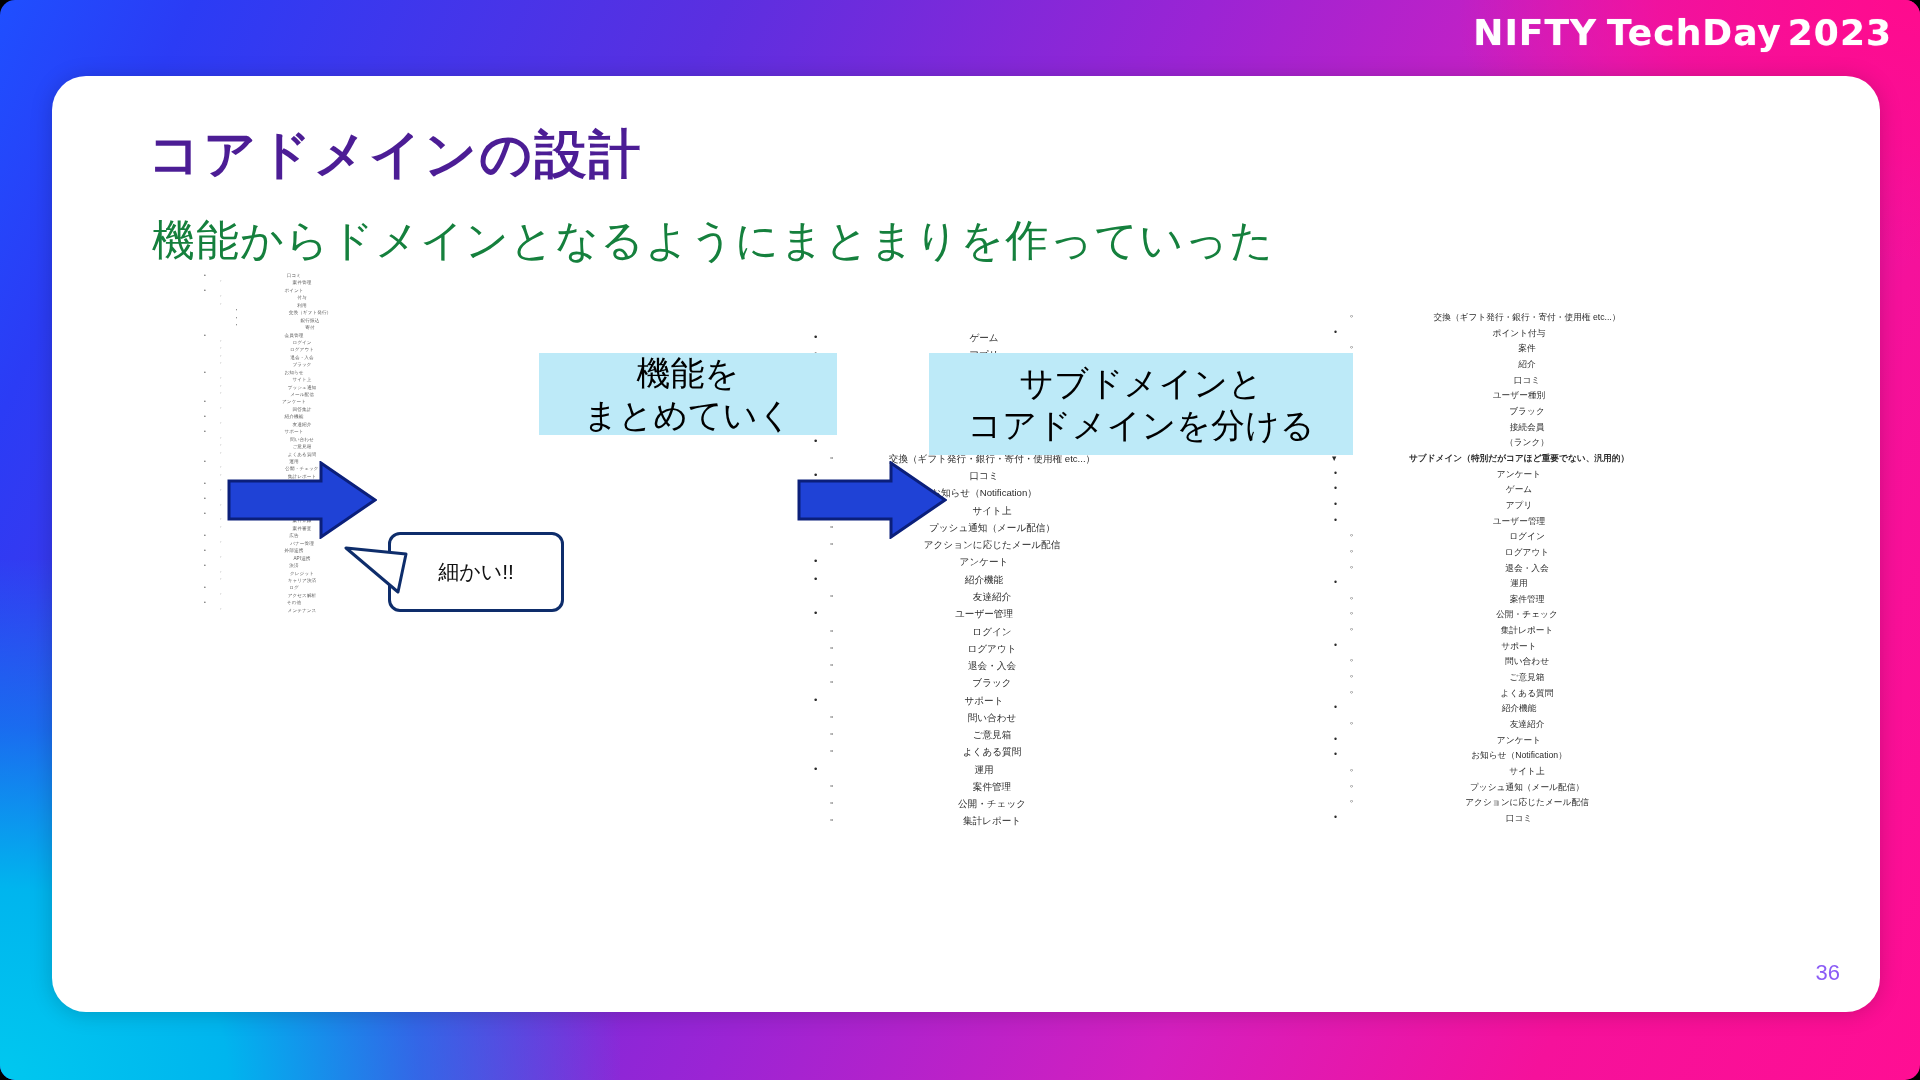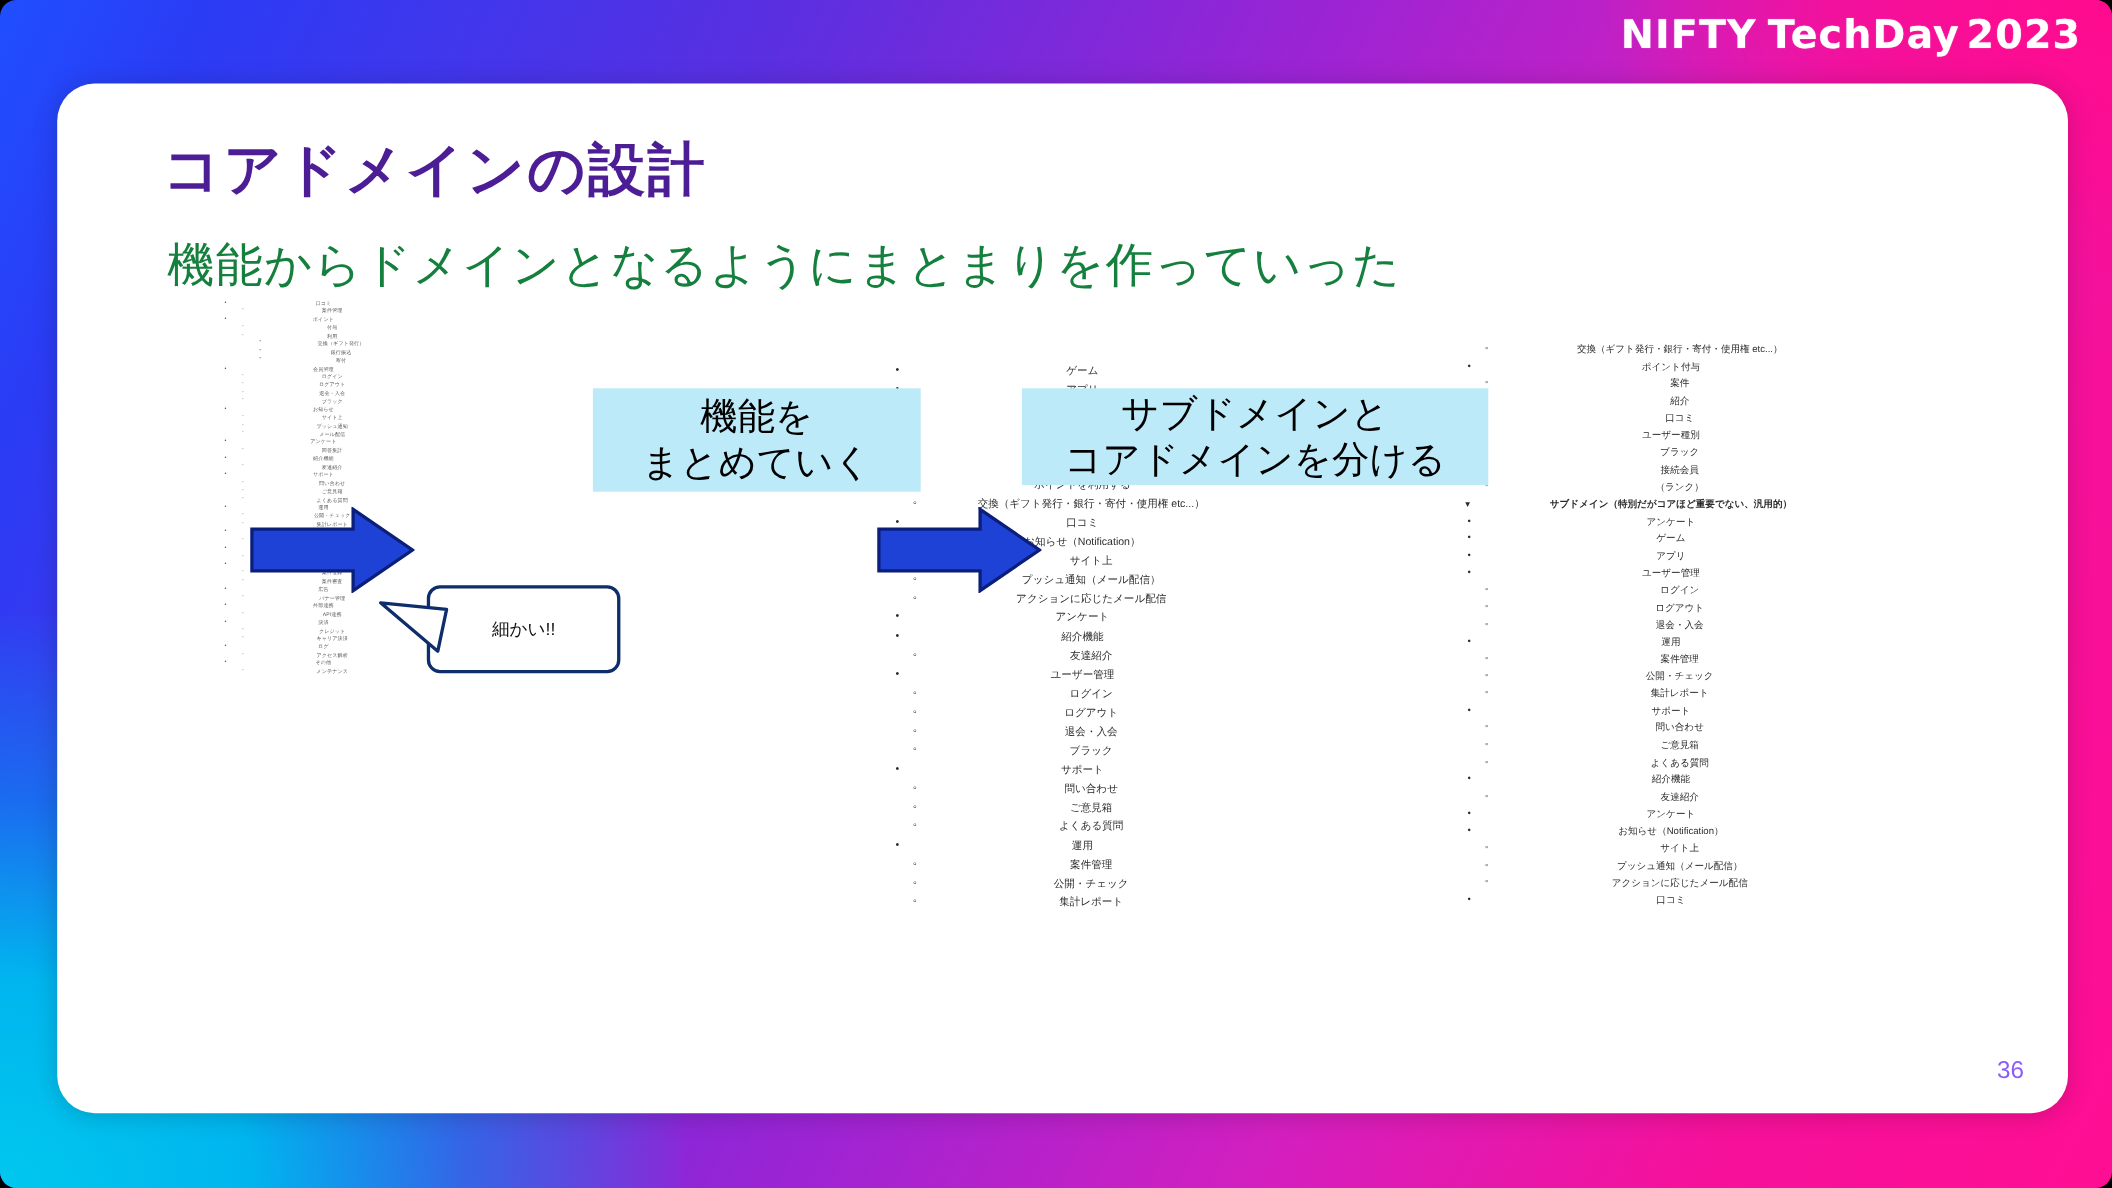--- a/index.html
+++ b/index.html
@@ -57,37 +57,37 @@
   }
 
   
   .step{
     position:absolute;background:#bdeaf8;
     display:flex;align-items:center;justify-content:center;
     text-align:center;color:#000;font-size:34px;line-height:1.24;
     z-index:3;
   }
   #step1{left:88px;top:279px;width:224px;height:105px;}
-  #step2{left:487px;top:277px;width:298px;height:94px;}
-  #step3{left:877px;top:277px;width:424px;height:88px;}
+  #step2{left:487px;top:277px;width:298px;height:82px;}
+  #step3{left:877px;top:277px;width:424px;height:102px;}
 
   
   .arrow{position:absolute;z-index:3;}
   #arrow1{left:175px;top:385px;}
   #arrow2{left:745px;top:385px;}
 
   
   .bubble{
     position:absolute;left:292px;top:456px;width:215px;height:78px;z-index:5;
   }
   .bubble-box{
     position:absolute;left:44px;top:0;width:170px;height:74px;
     border:3px solid #0e2d6b;border-radius:12px;background:#fff;
     display:flex;align-items:center;justify-content:center;
-    font-size:16px;color:#111;
+    font-size:21px;color:#111;
   }
   .bubble-tail{position:absolute;left:0;top:6px;z-index:2;}
 
   
   .col{position:absolute;color:#2b2b2b;z-index:2;}
   .col ul{list-style:none;margin:0;padding:0;text-align:center;}
   .col li{position:relative;white-space:nowrap;}
   .col .lv1{padding-left:14px;}
   .col .lv2{padding-left:30px;}
   .col .lv3{padding-left:46px;}

